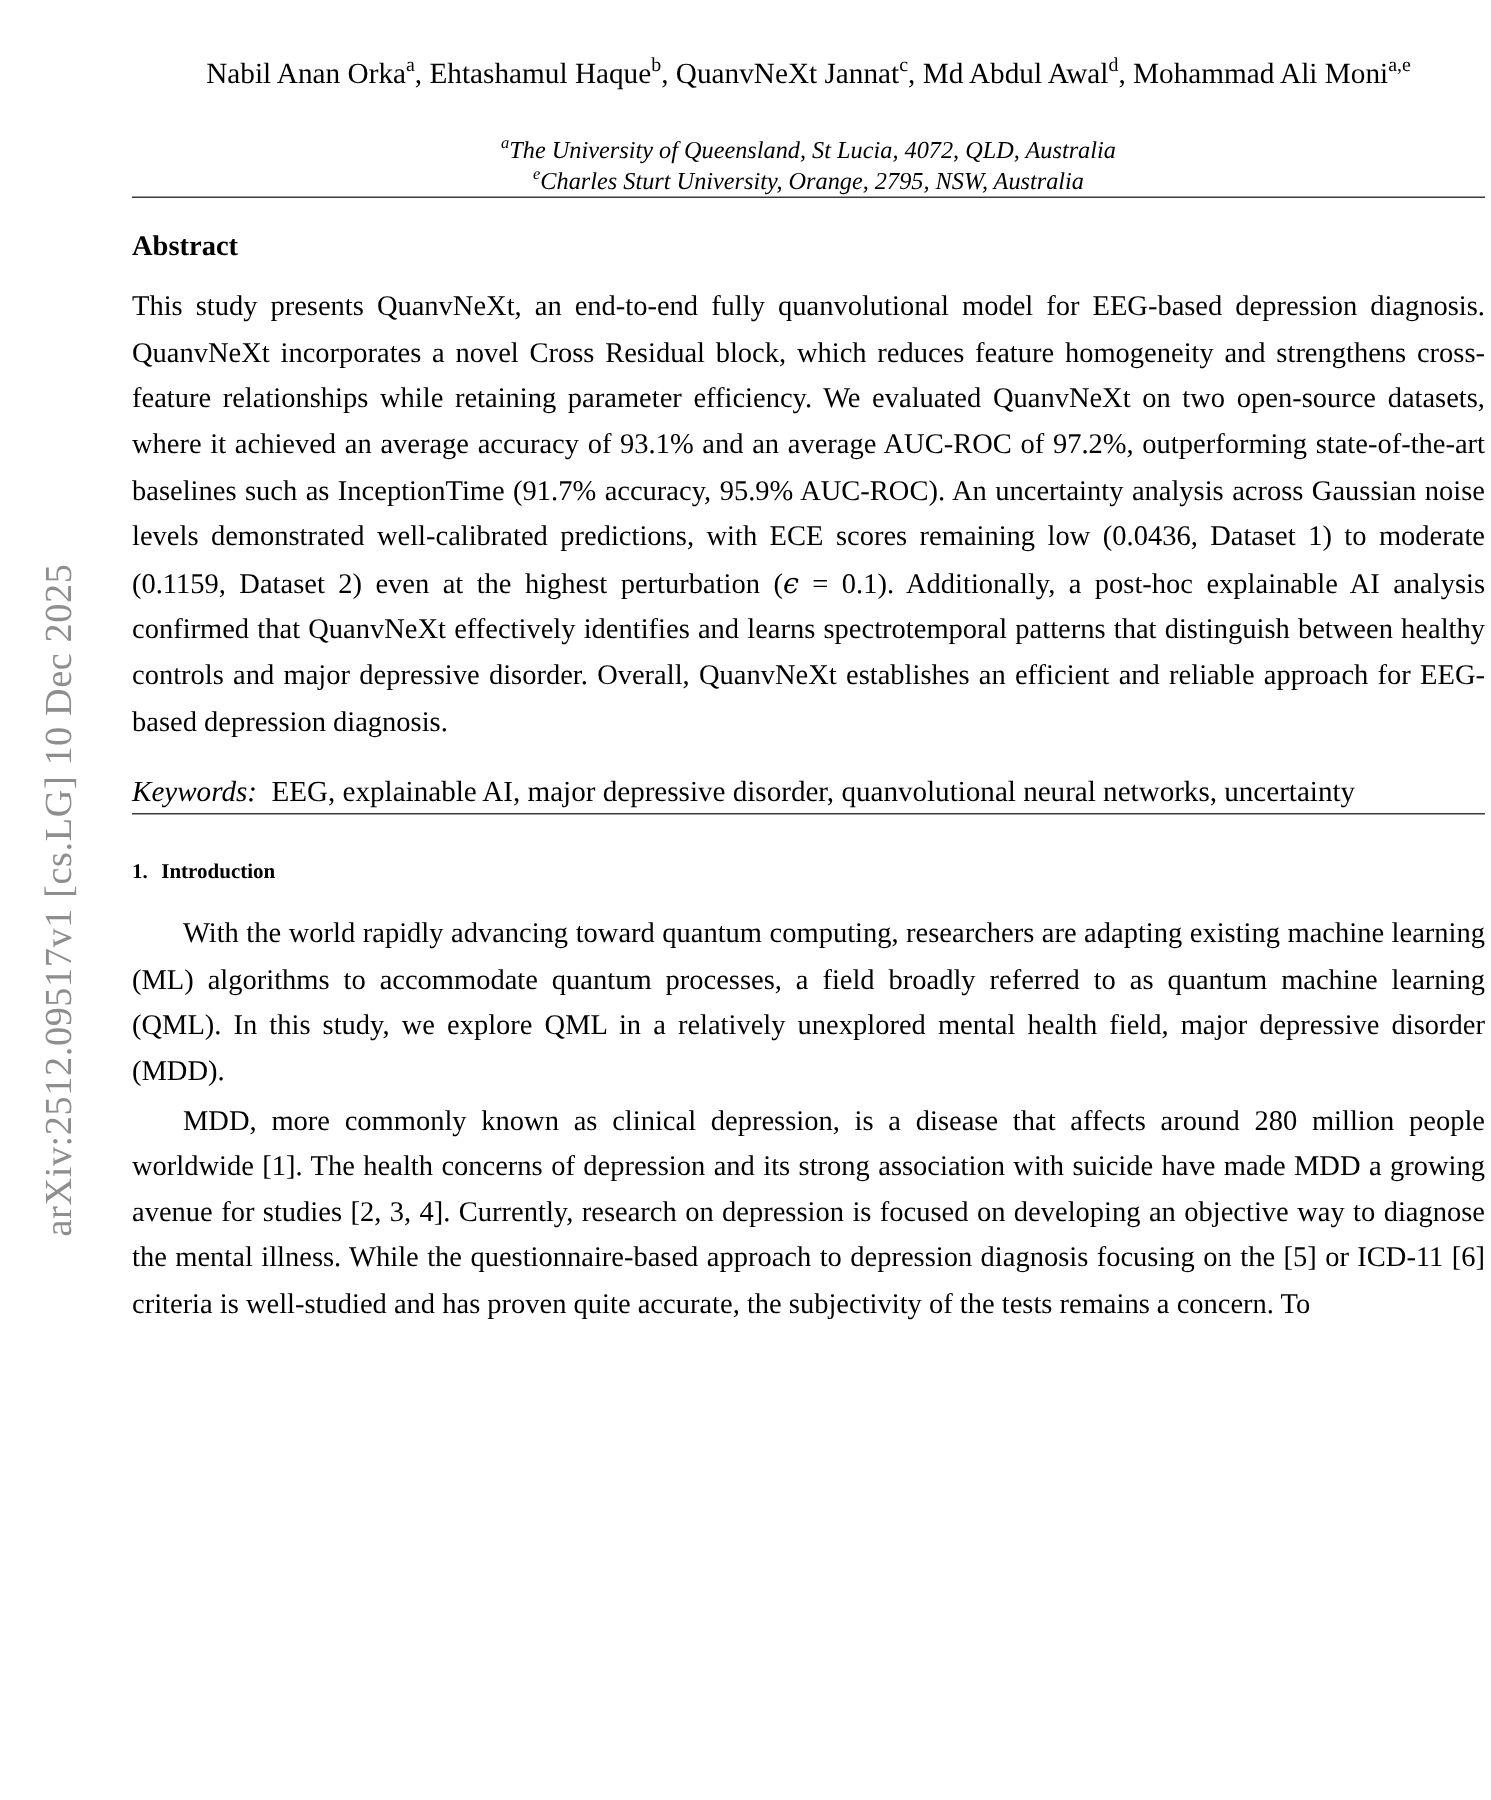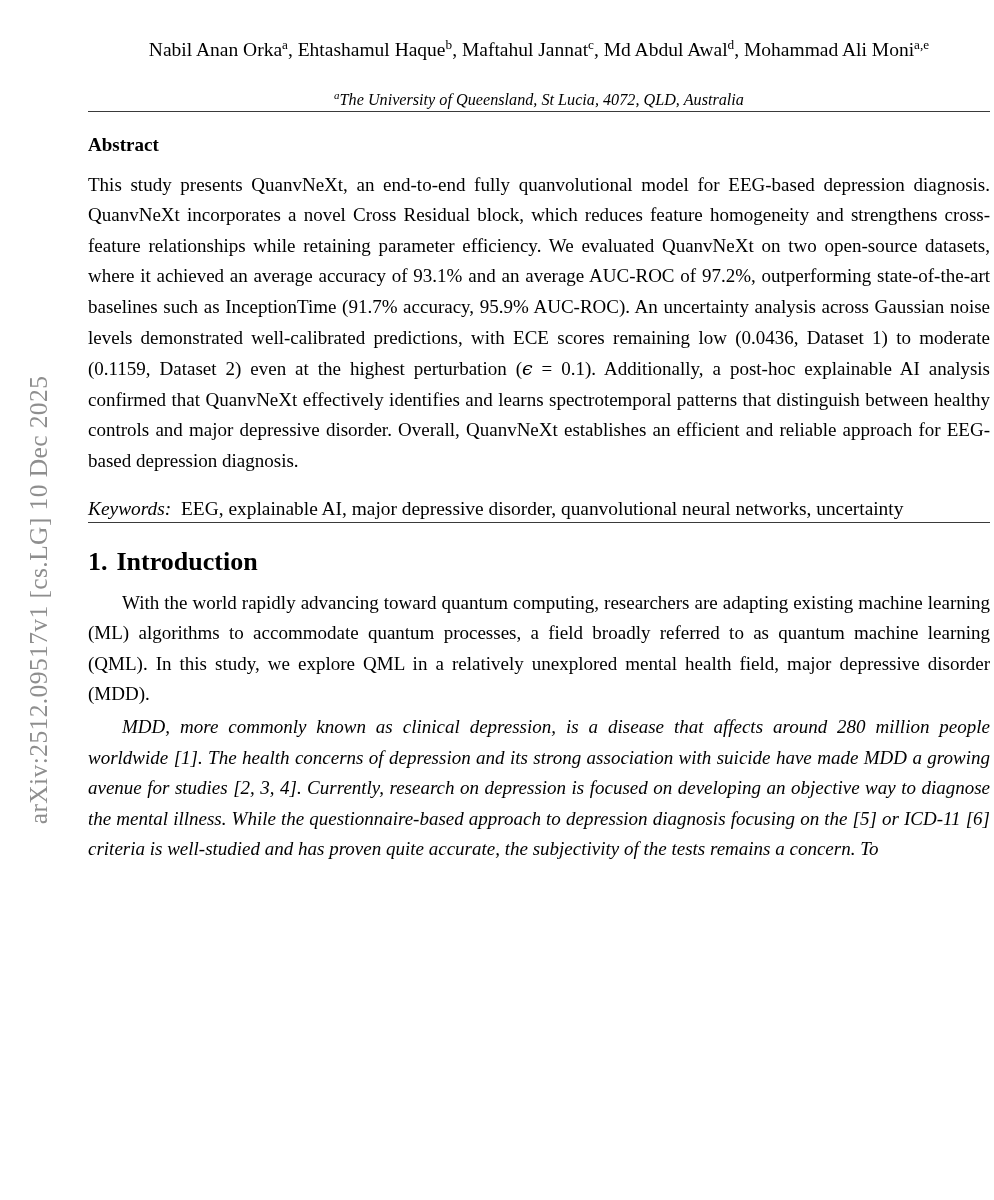--- a/index.html
+++ b/index.html
@@ -117,52 +117,53 @@
     text-align: left;
   }
   .keywords .kw-label {
     font-style: italic;
     margin-top: 14px;
   }
 
   .section-head {
     margin: 0;
     padding-top: 26px;
-    font-size: 26px;
+    font-size: 14px;
     font-weight: bold;
     line-height: 26px;
   }
   .section-head .sec-num { margin-right: 9px; }
 
   p.indented {
     text-indent: 34px;
   }
-  p.tight { padding-top: 2px; font-style: italic; }
+  p.tight { padding-top: 2px; }
 
   .math-eps {
     font-family: "DejaVu Serif", serif;
     font-style: italic;
   }
 </style>
 </head>
 <body>
 
 <div class="arxiv-stamp">
   <span class="stamp-text">arXiv:2512.09517v1  [cs.LG]  10 Dec 2025</span>
 </div>
 
 <div class="page">
 
 
   <p class="authors">
-    <span>Nabil Anan Orka</span><sup>a</sup>, <span>Ehtashamul Haque</span><sup>b</sup>, <span>Maftahul Jannat</span><sup>c</sup>, <span>Md Abdul Awal</span><sup>d</sup>, <span>Mohammad Ali Moni</span><sup>a,e</sup>
+    <span>Nabil Anan Orka</span><sup>a</sup>, <span>Ehtashamul Haque</span><sup>b</sup>, <span>QuanvNeXt Jannat</span><sup>c</sup>, <span>Md Abdul Awal</span><sup>d</sup>, <span>Mohammad Ali Moni</span><sup>a,e</sup>
   </p>
 
   <div class="affiliations">
     <p class="affil"><sup>a</sup><span>The University of Queensland, St Lucia, 4072, QLD, Australia</span></p>
+    <p class="affil"><sup>e</sup><span>Charles Sturt University, Orange, 2795, NSW, Australia</span></p>
   </div>
 
   <hr class="rule rule-top">
 
   <h2 class="abstract-head">Abstract</h2>
 
   <p class="body-text"><span>This study presents QuanvNeXt, an end-to-end fully quanvolutional model for EEG-based depression diagnosis. QuanvNeXt incorporates a novel Cross Residual block, which reduces feature homogeneity and strengthens cross-feature relationships while retaining parameter efficiency. We evaluated QuanvNeXt on two open-source datasets, where it achieved an average accuracy of 93.1% and an average AUC-ROC of 97.2%, outperforming state-of-the-art baselines such as InceptionTime (91.7% accuracy, 95.9% AUC-ROC). An uncertainty analysis across Gaussian noise levels demonstrated well-calibrated predictions, with ECE scores remaining low (0.0436, Dataset 1) to moderate (0.1159, Dataset 2) even at the highest perturbation (</span><span class="math-eps">ϵ</span><span> = 0.1). Additionally, a post-hoc explainable AI analysis confirmed that QuanvNeXt effectively identifies and learns spectrotemporal patterns that distinguish between healthy controls and major depressive disorder. Overall, QuanvNeXt establishes an efficient and reliable approach for EEG-based depression diagnosis.</span></p>
 
   <p class="keywords"><span class="kw-label">Keywords:</span>&nbsp; <span>EEG, explainable AI, major depressive disorder, quanvolutional neural networks, uncertainty</span></p>
 

